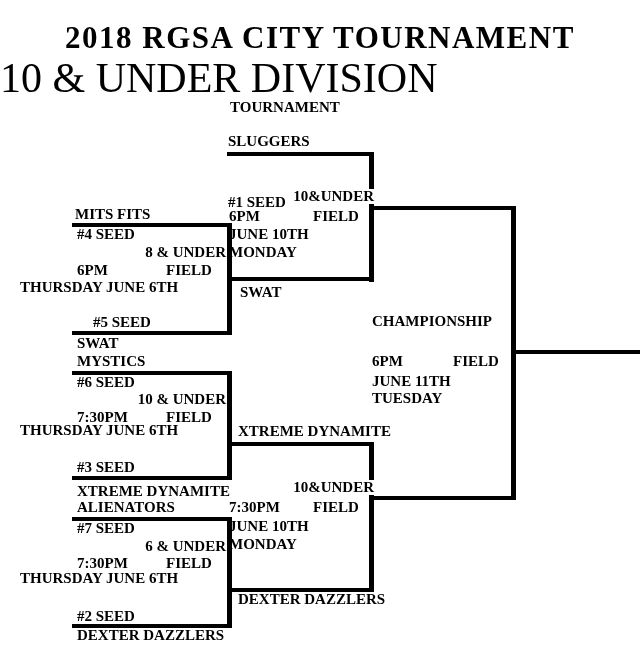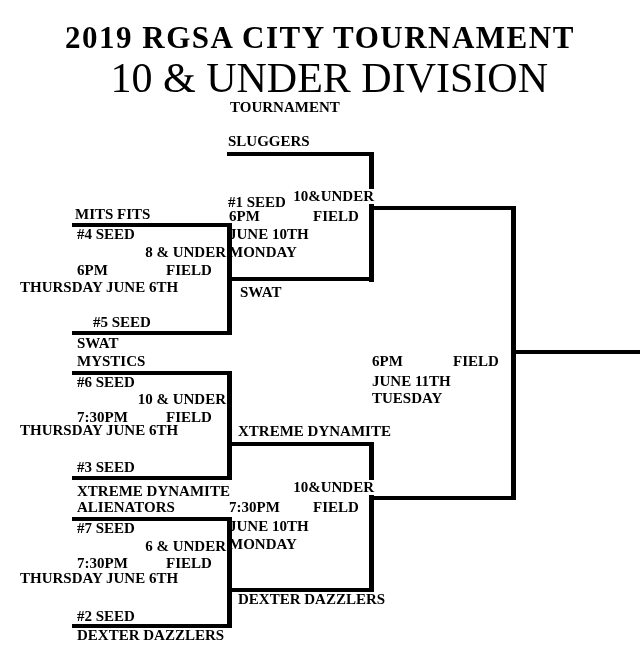--- a/index.html
+++ b/index.html
@@ -1,34 +1,34 @@
 <!DOCTYPE html>
 <html><head>
 <meta charset="utf-8">
 <style>
   html,body{margin:0;padding:0;background:#fff;}
   #page{position:relative;width:640px;height:662px;background:#ffffff;overflow:hidden;
         font-family:"Liberation Serif","DejaVu Serif",serif;color:#000;}
   .title{position:absolute;left:0;top:20px;width:640px;text-align:center;
          font-size:31px;font-weight:bold;letter-spacing:1.5px;white-space:pre;}
-  .subtitle{position:absolute;left:0;top:54px;width:548px;text-align:right;
+  .subtitle{position:absolute;left:0;top:54px;width:548px;text-align:left;
             font-size:42px;font-weight:normal;white-space:pre;}
   .lbl{position:absolute;font-size:15px;font-weight:bold;line-height:15px;
        white-space:pre;z-index:3;}
   .mask{background:#ffffff;}
   .ln{position:absolute;background:#000;z-index:1;}
   .h{height:4px;}
   .v{width:5px;}
 </style>
 </head>
 <body>
 
 <div id="page">
 
-  <div class="title">2019 RGSA CITY TOURNAMENT</div>
+  <div class="title">2018 RGSA CITY TOURNAMENT</div>
   <div class="subtitle">10 &amp; UNDER DIVISION</div>
   <div class="lbl" style="left:230px;top:100px;">TOURNAMENT</div>
 
   <div class="ln h" style="left:227px;top:152px;width:147px;"></div>
   <div class="ln v" style="left:369px;top:152px;height:130px;"></div>
   <div class="ln h" style="left:369px;top:206px;width:147px;"></div>
 
   <div class="ln h" style="left:72px;top:223px;width:160px;"></div>
   <div class="ln v" style="left:227px;top:223px;height:112px;"></div>
   <div class="ln h" style="left:72px;top:331px;width:160px;"></div>
@@ -87,18 +87,19 @@
 
   <div class="lbl" style="left:77px;top:500px;">ALIENATORS</div>
   <div class="lbl" style="left:77px;top:521px;">#7 SEED</div>
   <div class="lbl" style="right:414px;top:539px;">6 &amp; UNDER</div>
   <div class="lbl" style="left:77px;top:556px;">7:30PM</div>
   <div class="lbl" style="left:166px;top:556px;">FIELD</div>
   <div class="lbl" style="left:20px;top:571px;">THURSDAY JUNE 6TH</div>
   <div class="lbl" style="left:77px;top:609px;">#2 SEED</div>
   <div class="lbl" style="left:77px;top:628px;">DEXTER DAZZLERS</div>
 
+  <div class="lbl" style="left:372px;top:314px;">CHAMPIONSHIP</div>
   <div class="lbl" style="left:372px;top:354px;">6PM</div>
   <div class="lbl" style="left:453px;top:354px;">FIELD</div>
   <div class="lbl" style="left:372px;top:374px;">JUNE 11TH</div>
   <div class="lbl" style="left:372px;top:391px;">TUESDAY</div>
 
 </div>
 
 </body></html>

